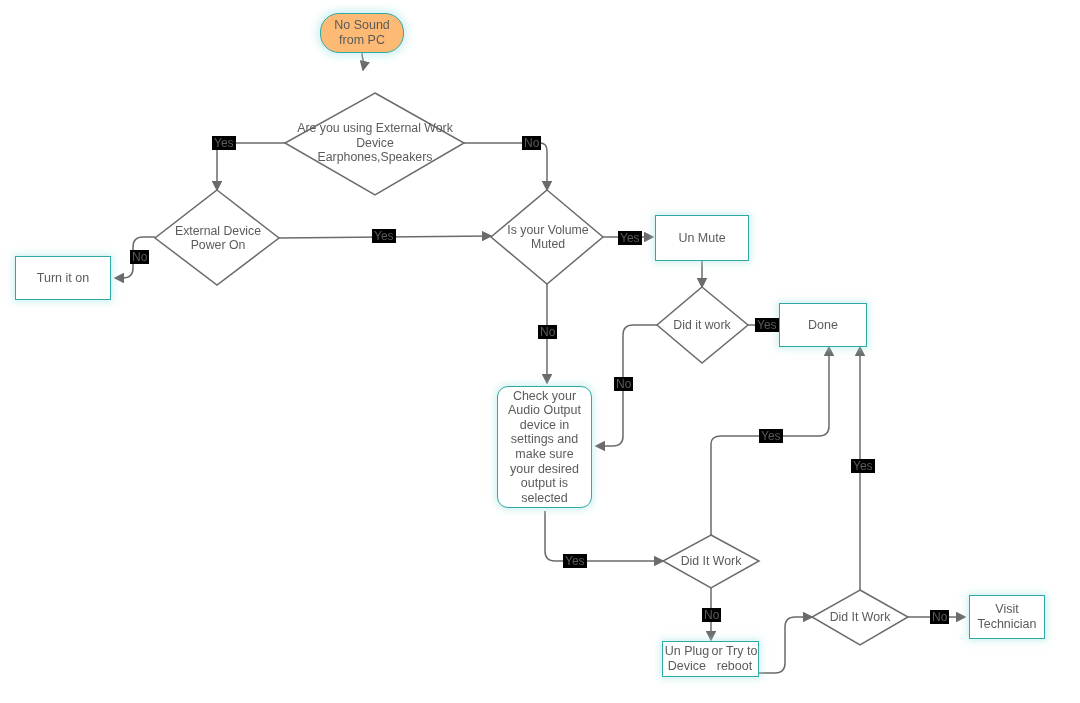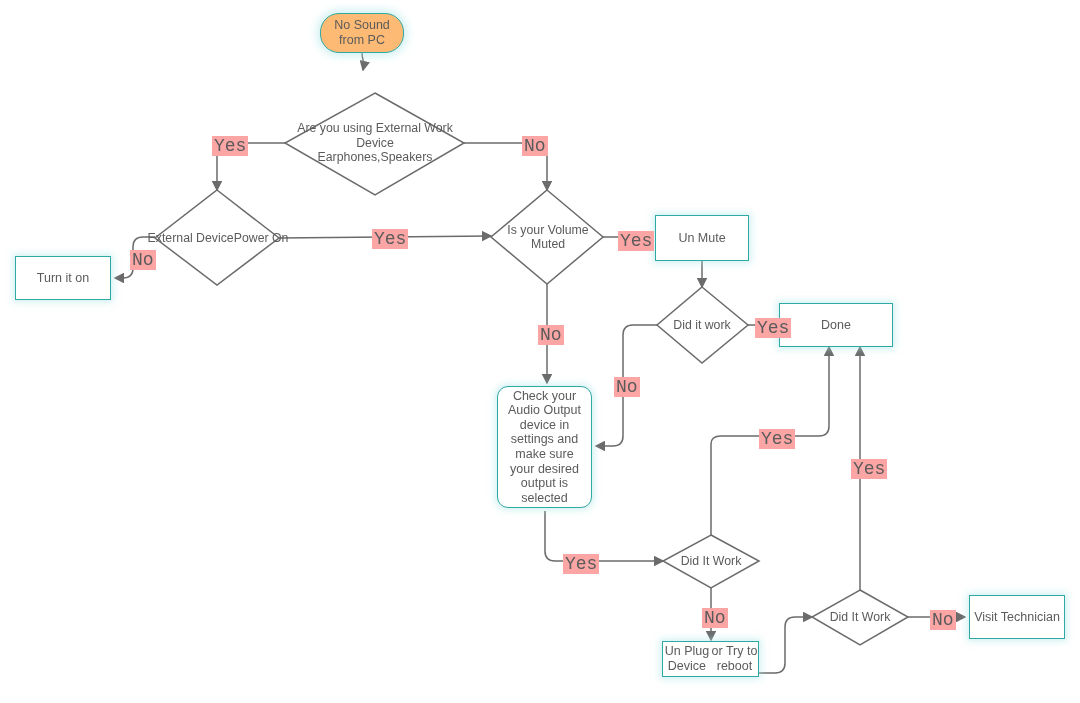--- a/index.html
+++ b/index.html
@@ -17,22 +17,22 @@
     color:#5b5b5b;font-size:12.5px;line-height:14.6px;
   }
   .roundnode{
     border:1.8px solid #2fa9a4;background:#fdba74;border-radius:19px;
     box-shadow:0 0 8px 3px rgba(175,230,230,.6);
     color:#5b5b5b;font-size:12.5px;line-height:15px;
   }
   .diamond{color:#5b5b5b;font-size:12.3px;line-height:14.5px;}
   .diamond .dtext{position:relative;z-index:3;white-space:nowrap;}
   .edgelabel{
-    position:absolute;font-size:18px;color:#5b5b5b;background:#fca5a5;
-    padding:0 2px;white-space:nowrap;z-index:4;font-family:Liberation Mono, monospace;
+    position:absolute;font-size:12px;color:#5b5b5b;background:#000000;
+    padding:0 2px;white-space:nowrap;z-index:4;
   }
 </style>
 </head>
 <body>
 
 <div id="canvas">
 
   <svg class="edges" viewBox="0 0 1080 703">
     <defs>
       <marker id="ah" viewBox="0 0 10 10" refX="8.6" refY="5" markerWidth="7" markerHeight="7" orient="auto-start-reverse">
@@ -86,21 +86,21 @@
     <span>No Sound</span>
     <span>from PC</span>
   </div>
 
   <div class="node diamond" style="left:255px;top:113px;width:240px;height:60px;flex-direction:column;">
     <span class="dtext">Are you using External Work</span>
     <span class="dtext">Device</span>
     <span class="dtext">Earphones,Speakers</span>
   </div>
 
-  <div class="node diamond" style="left:157px;top:216px;width:122px;height:44px;flex-direction:row;">
+  <div class="node diamond" style="left:157px;top:216px;width:122px;height:44px;flex-direction:column;">
     <span class="dtext">External Device</span>
     <span class="dtext">Power On</span>
   </div>
 
   <div class="node boxnode" style="left:15px;top:256px;width:96px;height:44px;">
     <span>Turn it on</span>
   </div>
 
   <div class="node diamond" style="left:489px;top:215px;width:118px;height:44px;flex-direction:column;justify-content:center;">
     <span class="dtext">Is your Volume</span>
@@ -108,42 +108,42 @@
   </div>
 
   <div class="node boxnode" style="left:655px;top:215px;width:94px;height:46px;">
     <span>Un Mute</span>
   </div>
 
   <div class="node diamond" style="left:658px;top:314px;width:88px;height:22px;">
     <span class="dtext">Did it work</span>
   </div>
 
-  <div class="node boxnode" style="left:779px;top:303px;width:114px;height:44px;">
+  <div class="node boxnode" style="left:779px;top:303px;width:88px;height:44px;">
     <span>Done</span>
   </div>
 
   <div class="node boxnode" style="left:497px;top:386px;width:95px;height:122px;padding:4px 6px;border-radius:11px;">
     <span>Check your Audio Output device in settings and make sure your desired output is selected</span>
   </div>
 
   <div class="node diamond" style="left:667px;top:550px;width:88px;height:22px;">
     <span class="dtext">Did It Work</span>
   </div>
 
   <div class="node boxnode" style="left:662px;top:641px;width:97px;height:36px;flex-direction:row;">
     <span>Un Plug Device</span>
     <span>or Try to reboot</span>
   </div>
 
   <div class="node diamond" style="left:816px;top:606px;width:88px;height:22px;">
     <span class="dtext">Did It Work</span>
   </div>
 
-  <div class="node boxnode" style="left:969px;top:595px;width:96px;height:44px;">
+  <div class="node boxnode" style="left:969px;top:595px;width:76px;height:44px;">
     <span>Visit Technician</span>
   </div>
 
   <div class="edgelabel" style="left:212px;top:136px;">Yes</div>
 
   <div class="edgelabel" style="left:522px;top:136px;">No</div>
 
   <div class="edgelabel" style="left:130px;top:250px;">No</div>
 
   <div class="edgelabel" style="left:372px;top:229px;">Yes</div>

